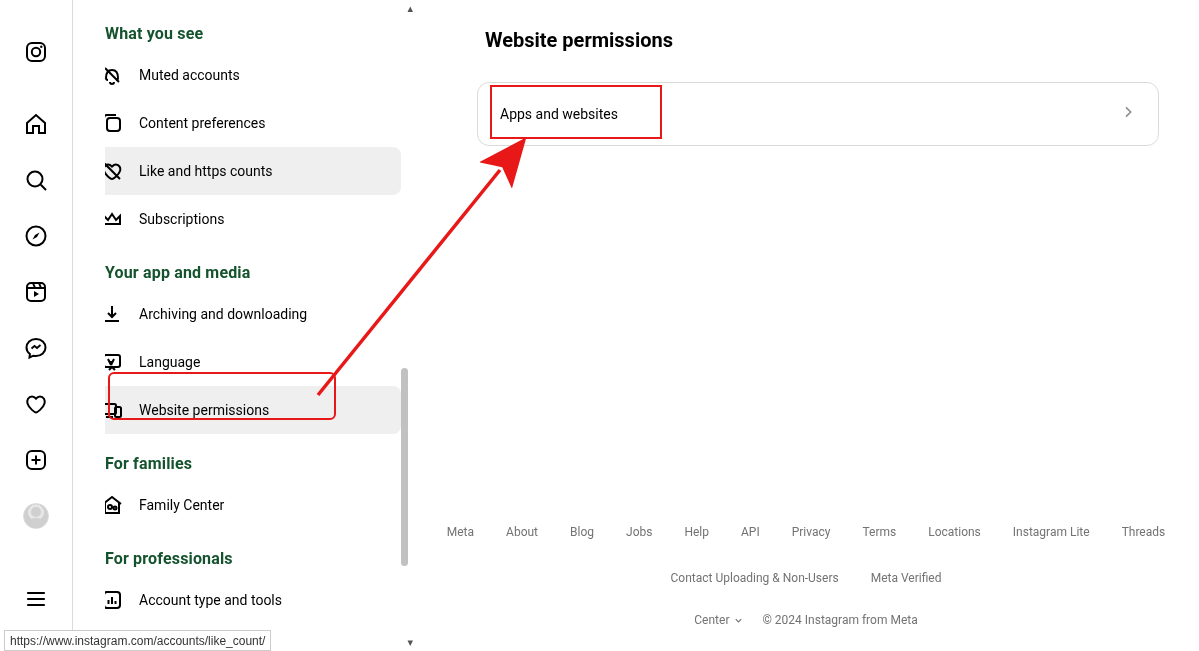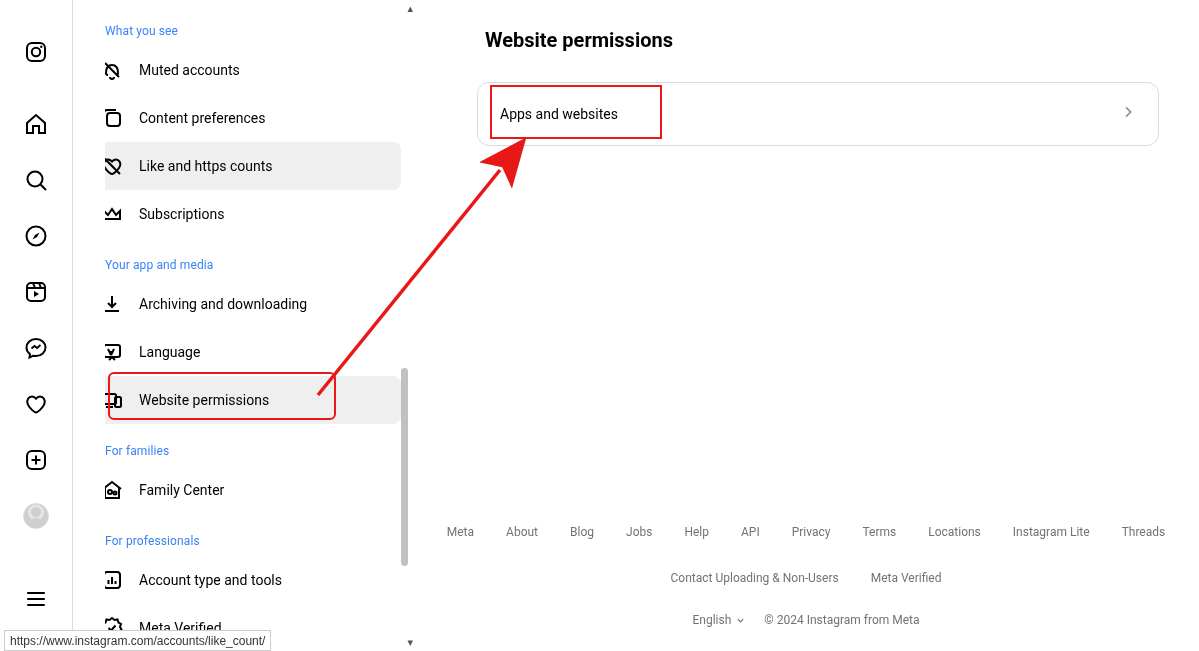--- a/index.html
+++ b/index.html
@@ -12,21 +12,21 @@
     .avatar-circle { width: 26px; height: 26px; border-radius: 50%; background: radial-gradient(circle at 50% 35%, #e6e6e6 0%, #e6e6e6 40%, #cfcfcf 41%, #cfcfcf 100%); border: 1px solid #dbdbdb; position: relative; overflow: hidden; }
     .avatar-circle::before { content: ""; position: absolute; top: 3px; left: 7px; width: 10px; height: 10px; background: #cfcfcf; border-radius: 50%; }
     .avatar-circle::after { content: ""; position: absolute; bottom: -4px; left: 3px; width: 18px; height: 14px; background: #cfcfcf; border-radius: 50% 50% 0 0; }
     .settings-panel { width: 340px; flex-shrink: 0; position: relative; padding: 0 12px 0 32px; overflow: hidden; }
     .settings-scroll { height: 100%; overflow: hidden; position: relative; }
     .scroll-arrow { position: absolute; right: 0; font-size: 11px; color: #555; }
     .scroll-arrow.top { top: 2px; }
     .scroll-arrow.bot { bottom: 2px; }
     .scrollbar-track { position: absolute; right: 5px; top: 14px; bottom: 14px; width: 7px; }
     .scrollbar-thumb { position: absolute; right: 0; top: 354px; width: 7px; height: 198px; background: #c1c1c1; border-radius: 4px; }
-    .section-heading { font-size: 12px; font-weight: 400; color: #3b82f6; margin: 20px 0 8px 0; letter-spacing: .01em; }
+    .section-heading { font-size: 16px; font-weight: 700; color: #14532d; margin: 20px 0 8px 0; letter-spacing: .01em; }
     .section-heading.first { margin-top: 24px; }
     .settings-item { display: flex; align-items: center; height: 48px; border-radius: 8px; padding: 0 12px; margin-left: -18px; cursor: pointer; }
     .settings-item.active { background: #efefef; }
     .settings-item .icon-slot { width: 26px; height: 26px; display: flex; align-items: center; justify-content: center; margin-right: 14px; flex-shrink: 0; }
     .settings-item .label { font-size: 14px; color: #000; }
     .website-perm-highlight { position: absolute; left: 108px; top: 372px; width: 228px; height: 48px; border: 2px solid #e81818; border-radius: 6px; pointer-events: none; }
     .main { flex: 1; display: flex; flex-direction: column; padding: 4px 0 0 0; position: relative; min-width: 0; }
     .main-inner { flex: 1; padding: 24px 40px 0 64px; }
     .page-title { font-size: 20px; font-weight: 700; margin-bottom: 30px; margin-left: 8px; }
     .card { border: 1px solid #dbdbdb; border-radius: 12px; padding: 0; }
@@ -261,21 +261,21 @@
         <a>Privacy</a>
         <a>Terms</a>
         <a>Locations</a>
         <a>Instagram Lite</a>
         <a>Threads</a>
         <a>Contact Uploading &amp; Non-Users</a>
         <a>Meta Verified</a>
       </div>
       <div class="footer-bottom">
         <span class="lang-select">
-          <span>English</span>
+          <span>Center</span>
           <svg width="11" height="11" viewBox="0 0 24 24" fill="none" stroke="#737373" stroke-width="2.5">
               <polyline points="6 9 12 15 18 9"></polyline>
             </svg>
         </span>
         <span>© 2024 Instagram from Meta</span>
       </div>
     </footer>
   </main>
 </div>
 

